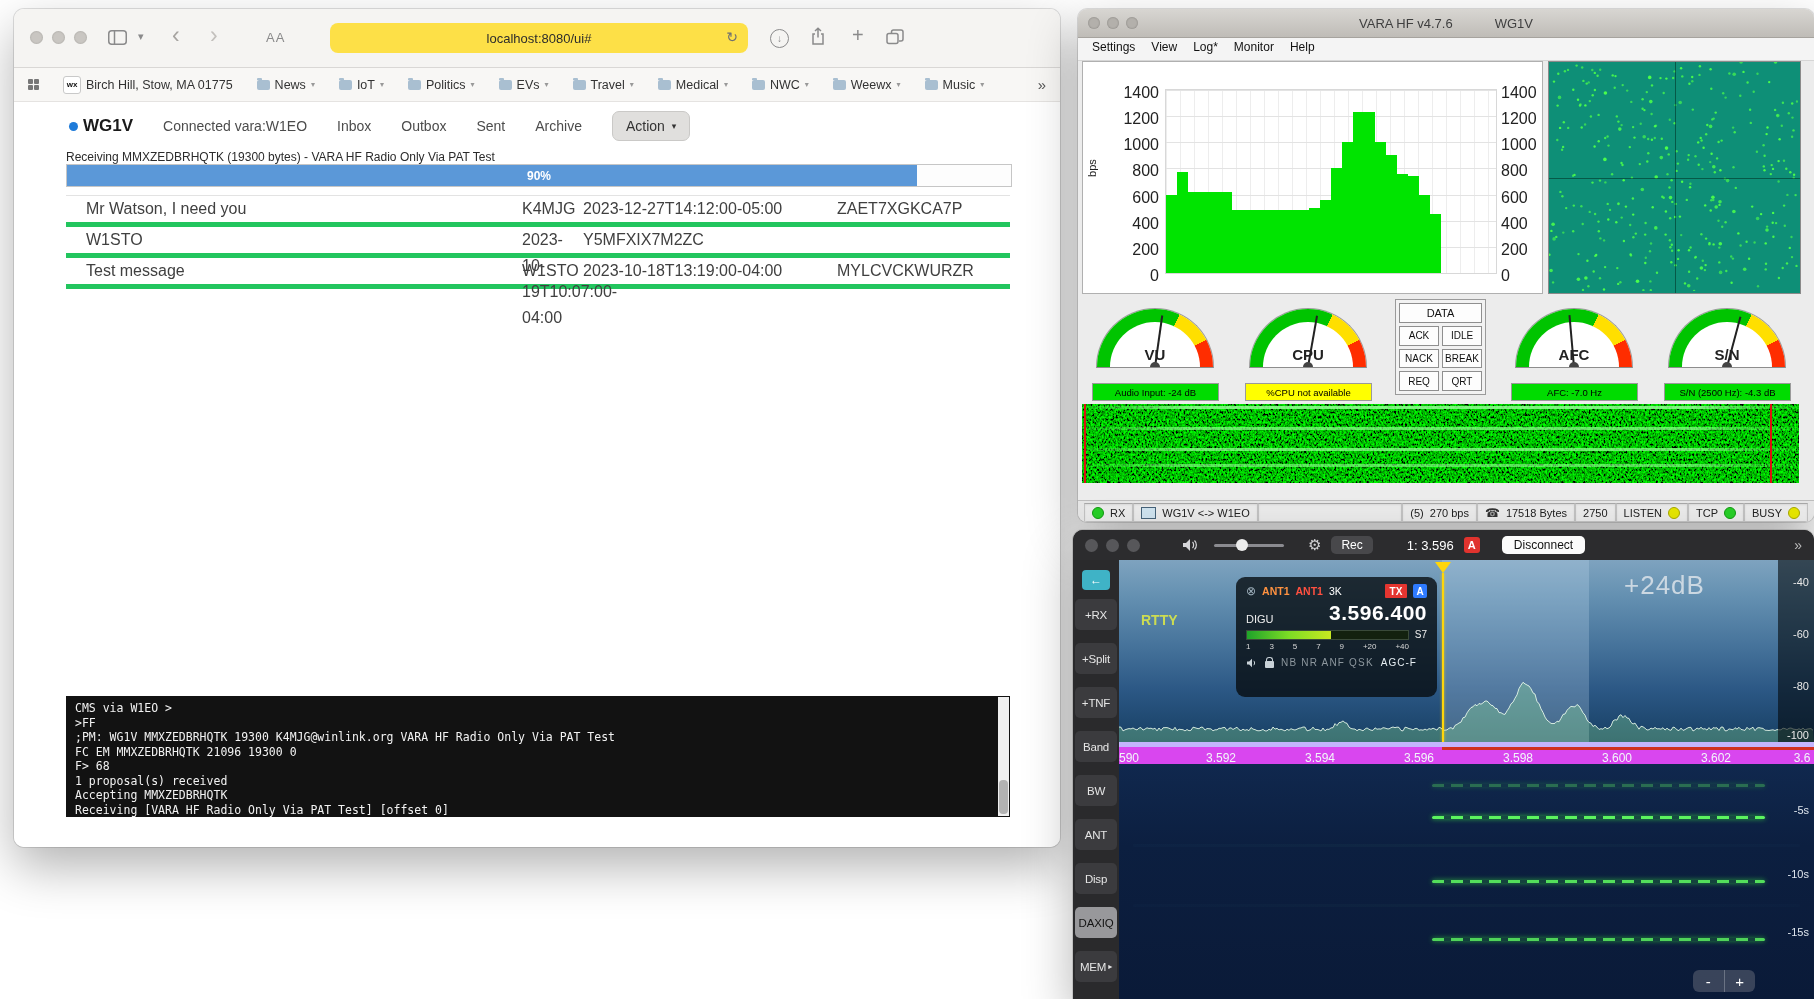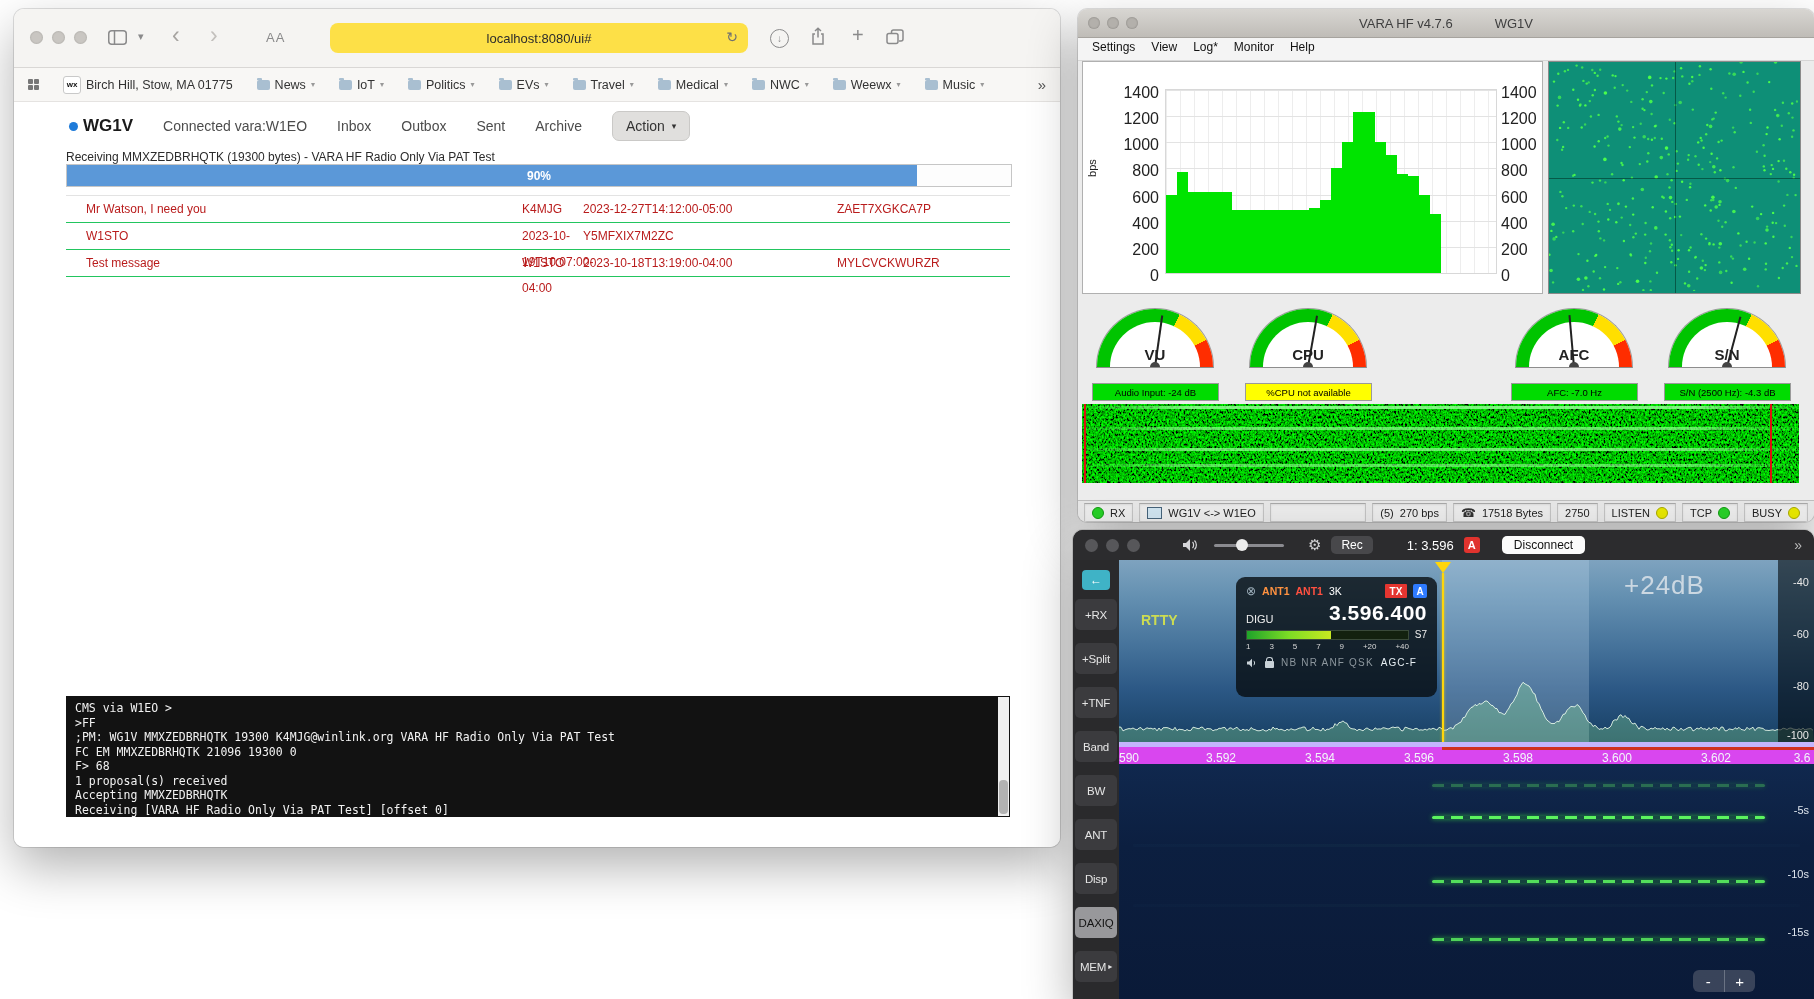--- a/index.html
+++ b/index.html
@@ -43,21 +43,21 @@
   .nav-link{cursor:default}
   .action-btn{display:flex;align-items:center;gap:7px;background:#e0dfdd;border:1px solid #cac9c7;border-radius:7px;
     padding:6px 13px;font-size:14px;color:#333}
   .status-line{position:absolute;left:52px;top:48px;font-size:12px;color:#2b2b2b}
   .progress{position:absolute;left:52px;top:62px;width:944px;height:21px;border:1px solid #c6c6c6;background:#fdfdfd}
   .progress .fill{position:absolute;left:0;top:0;bottom:0;background:#5b98d8}
   .progress .plabel{position:absolute;left:0;right:0;top:0;bottom:0;display:flex;align-items:center;justify-content:center;
     font-size:12px;color:#fff;font-weight:bold}
   #msgList{position:absolute;left:52px;top:93px;width:944px}
   .msg-row{display:grid;grid-template-columns:436px 61px 254px auto;padding-left:20px;height:26px;line-height:26px;
-    font-size:12px;color:#b91c1c;border-bottom:1px solid #22c55e;background:#fff}
+    font-size:16px;color:#404040;border-bottom:5px solid #22c55e;background:#fff}
   .msg-row:first-child{border-top:1px solid #e3e3e3}
   #terminal{position:absolute;left:52px;top:594px;width:944px;height:121px;background:#121212;overflow:hidden}
   #termBody{padding:5px 9px;font-family:"DejaVu Sans Mono",monospace;font-size:11.5px;line-height:14.5px;color:#f2f2f2}
   .t-scroll{position:absolute;right:1px;top:1px;bottom:1px;width:11px;background:#efefef}
   .t-thumb{position:absolute;right:1px;bottom:2px;width:9px;height:34px;background:#b2b2b2;border-radius:4px}
 
   
   #vara{left:1078px;top:9px;width:736px;height:513px;background:#ececec;border-radius:9px;overflow:hidden}
   .v-titlebar{position:relative;height:28px;background:linear-gradient(#d8d6d2,#bfbcb7);border-bottom:1px solid #a6a39e;
     display:flex;align-items:center;justify-content:center;gap:42px;font-size:13px;color:#3f3f3f}
@@ -95,21 +95,21 @@
     display:grid;grid-template-columns:1fr 1fr;grid-auto-rows:1fr;gap:3px;padding:3px;box-sizing:border-box}
   .vd-title{grid-column:1 / span 2;border:1px solid #8f8f8f;background:#fdfdfd;display:flex;align-items:center;
     justify-content:center;font-size:11px;color:#111}
   .vd-btn{border:1px solid #8f8f8f;background:#fdfdfd;display:flex;align-items:center;justify-content:center;
     font-size:10px;color:#111}
   #vWf{position:absolute;left:4px;top:343px;width:717px;height:79px;background:#041004;overflow:hidden}
   .wf-row{position:absolute;left:0;right:0;height:3px;
     background:linear-gradient(90deg,rgba(70,255,70,.15),rgba(150,255,150,.85) 15%,rgba(150,255,150,.85) 85%,rgba(70,255,70,.15))}
   .wf-red{position:absolute;top:0;bottom:0;width:2px;background:#dd1111}
   .v-status{position:absolute;left:0;right:0;bottom:0;height:23px;background:#e6e6e6;border-top:1px solid #bdbdbd;
-    display:flex;align-items:center;padding:0 6px;gap:6px;font-size:11px;color:#222}
+    display:flex;align-items:center;padding:0 6px;font-size:11px;color:#222}
   .seg{height:17px;border:1px solid #c2c2c2;border-top-color:#a8a8a8;background:#ebebeb;display:flex;align-items:center;
     gap:6px;padding:0 7px;box-shadow:inset 0 1px 2px rgba(0,0,0,.08);white-space:nowrap}
   .seg.grow{flex:1}
   .dot{width:10px;height:10px;border-radius:50%}
   .dot.g{background:#27cf27;border:1px solid #119911}
   .dot.y{background:#e6e600;border:1px solid #a8a800}
   .miniwin{width:13px;height:10px;border:1.5px solid #46637a;background:#cfe3ef}
   .phone{font-size:12px;color:#333}
 
   
@@ -813,20 +813,29 @@
               <div class="g-arc"></div>
               <div class="g-inner"></div>
               <div class="g-needle" style="transform: rotate(15deg);"></div>
               <div class="g-hub"></div>
               <div class="g-label">S/N</div>
             </div>
             <div class="g-status" style="background: rgb(0, 220, 0);">S/N (2500 Hz): -4.3 dB</div>
           </div>
         </div>
 
+      <div id="vData">
+        <div class="vd-title">DATA</div>
+      <div class="vd-btn">ACK</div>
+          <div class="vd-btn">IDLE</div>
+          <div class="vd-btn">NACK</div>
+          <div class="vd-btn">BREAK</div>
+          <div class="vd-btn">REQ</div>
+          <div class="vd-btn">QRT</div>
+        </div>
 
       <div id="vWf">
         <svg width="717" height="79">
           <filter id="vnoise">
               <feTurbulence type="fractalNoise" baseFrequency="0.55 0.4" numOctaves="3" seed="7"></feTurbulence>
           <feColorMatrix type="matrix" values="0 0 0 0 0  2.4 0 0 0 -0.7  0 0 0 0 0  0 0 0 0 1"></feColorMatrix>
             </filter>
           <rect width="717" height="79" filter="url(#vnoise)"></rect>
         </svg>
         <div class="wf-row" style="top:2px"></div>

